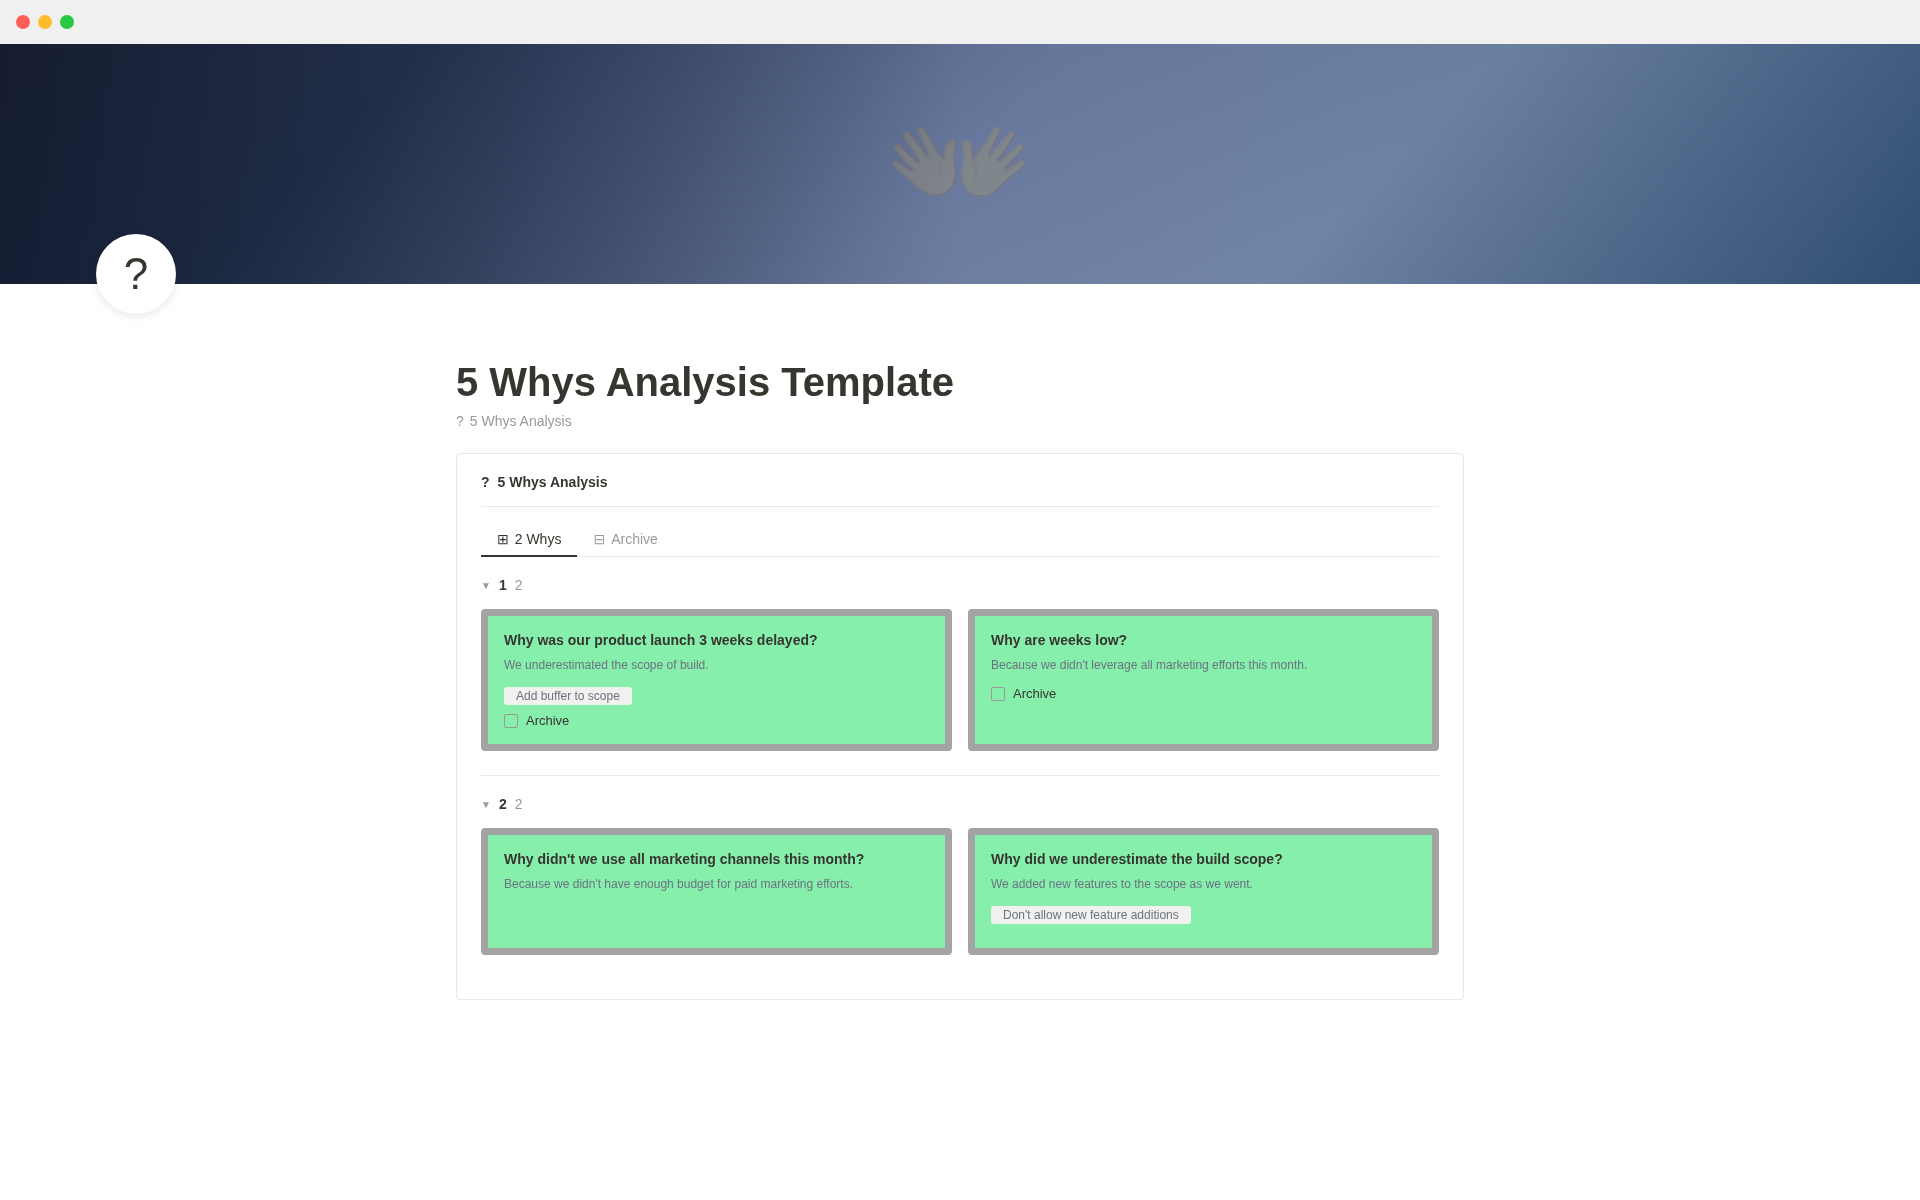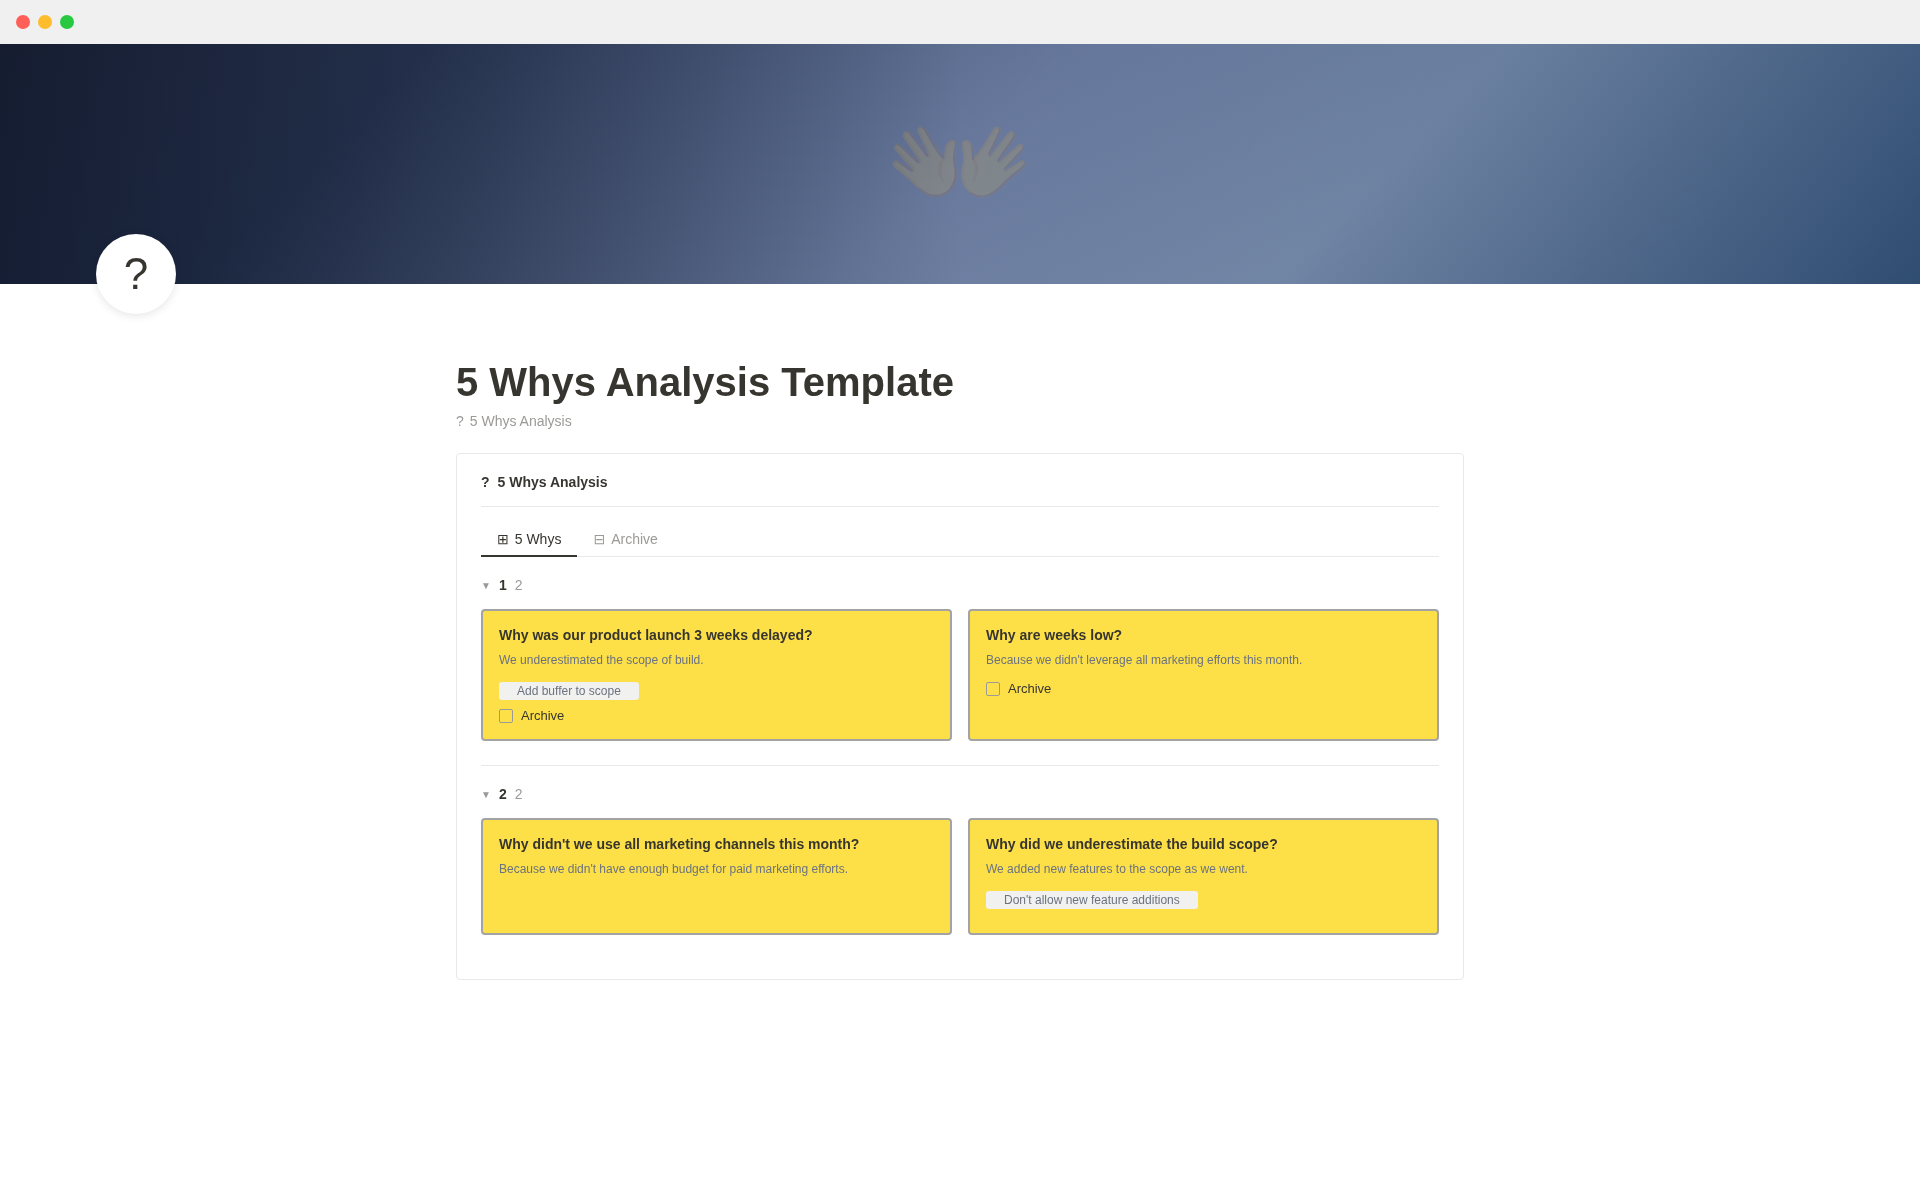--- a/index.html
+++ b/index.html
@@ -152,43 +152,43 @@
     }
 
     .cards-row {
       display: flex;
       gap: 16px;
       margin-bottom: 24px;
     }
 
     .card {
       flex: 0 0 calc(50% - 8px);
-      border: 2px solid #a3a3a3;
+      border: 7px solid #a3a3a3;
       border-radius: 4px;
       padding: 16px;
-      background: #fde047;
+      background: #86efac;
     }
 
     .card-title {
       font-size: 14px;
       font-weight: 600;
       color: #37352f;
       margin-bottom: 8px;
     }
 
     .card-body {
       font-size: 12px;
       color: #6b7280;
       margin-bottom: 12px;
       line-height: 1.5;
     }
 
     .card-tag {
       display: inline-block;
-      padding: 2px 18px;
+      padding: 2px 12px;
       border-radius: 3px;
       font-size: 12px;
       background: #f1f1ef;
       color: #6b7280;
       margin-bottom: 8px;
       text-align: right;
     }
 
     .card-checkbox-row {
       display: flex;
@@ -241,21 +241,21 @@
 
   <div class="db-block">
     <div class="db-header">
       <span>?</span>
       <span>5 Whys Analysis</span>
     </div>
 
     <div class="db-tabs">
       <div class="db-tab active">
         <span>⊞</span>
-        <span>5 Whys</span>
+        <span>2 Whys</span>
       </div>
       <div class="db-tab">
         <span>⊟</span>
         <span>Archive</span>
       </div>
     </div>
 
     <div class="group-header">
       <span class="group-arrow">▼</span>
       <span class="group-num">1</span>

